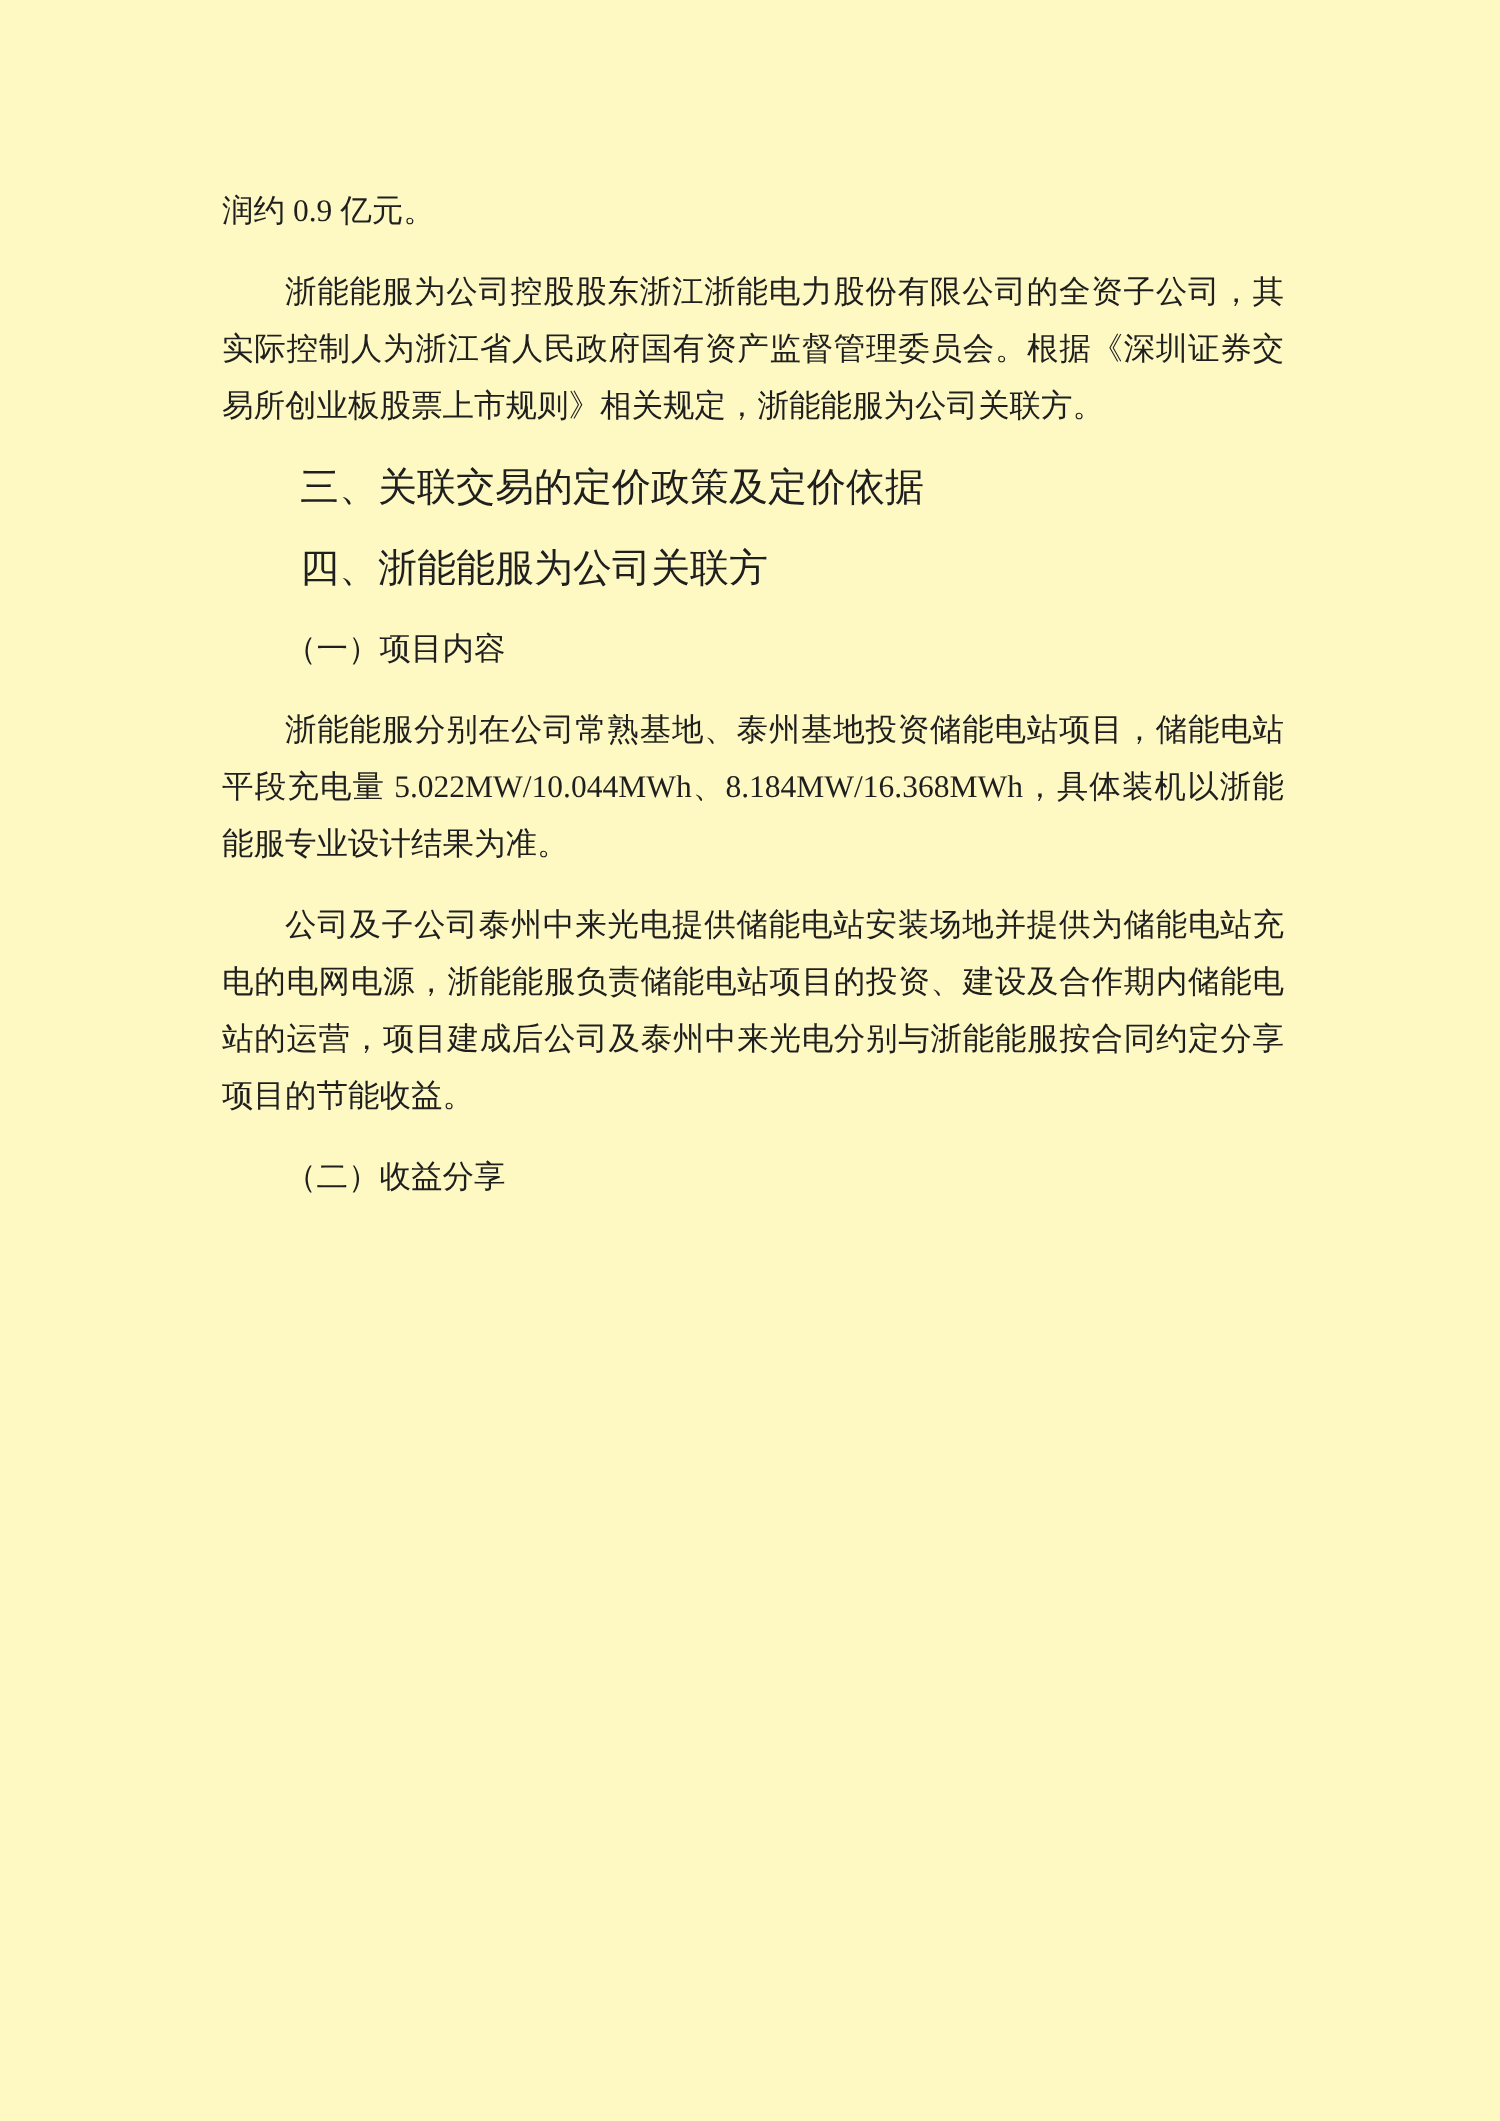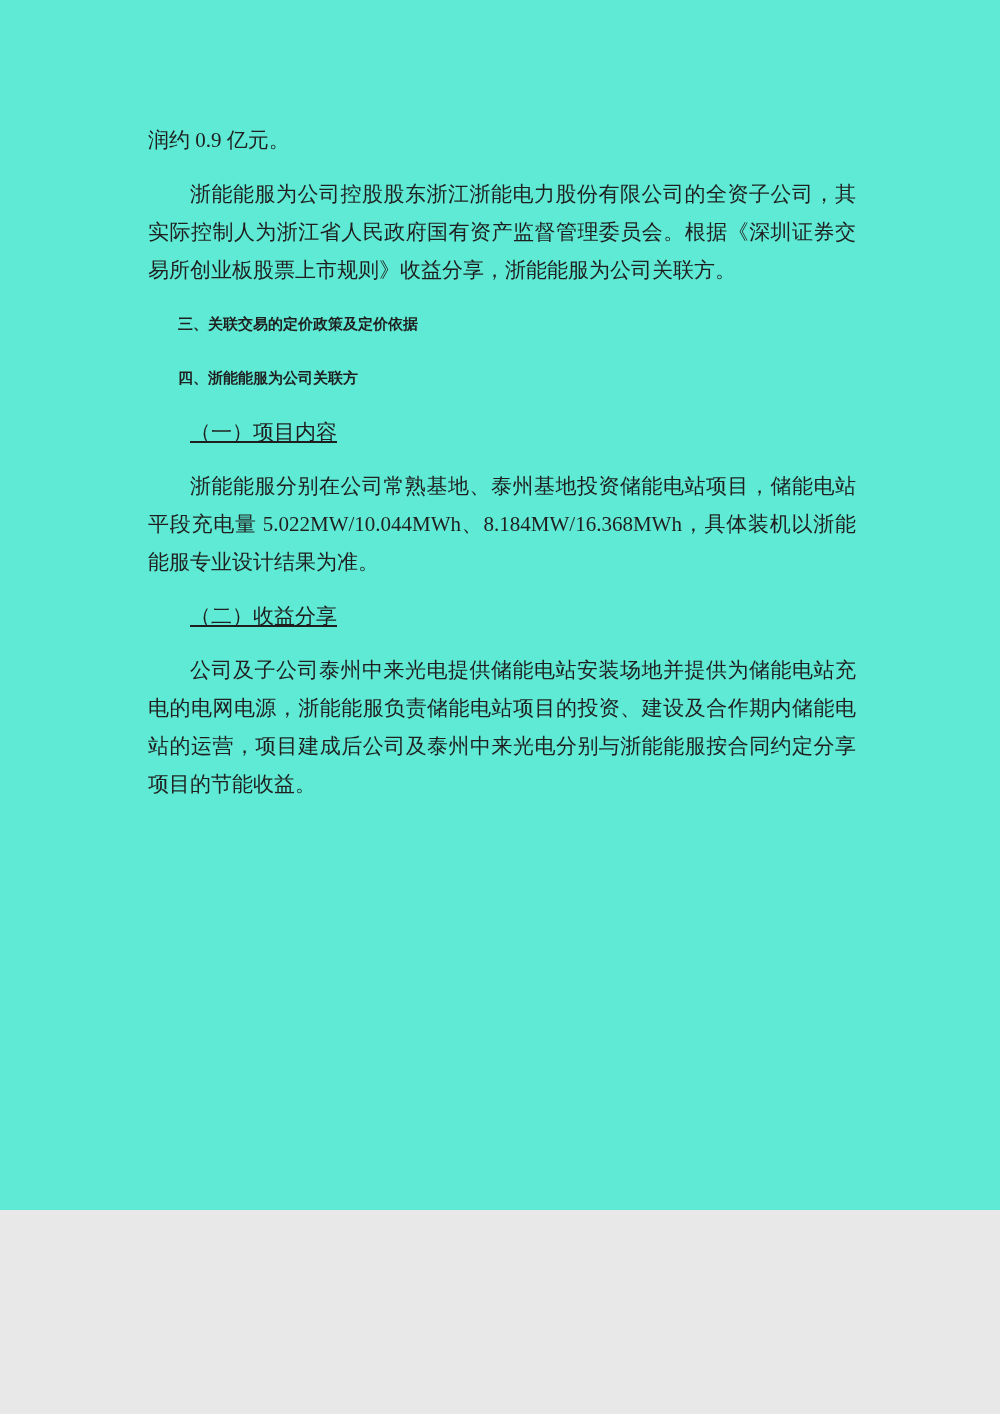--- a/index.html
+++ b/index.html
@@ -3,23 +3,23 @@
 <meta charset="utf-8">
 <style>
   html, body {
     margin: 0;
     padding: 0;
     background: #e8e8e8;
   }
   .page {
     position: relative;
     width: 1000px;
-    height: 1210px;
+    height: 1414px;
     margin: 0 auto;
-    background: #5eead4;
+    background: #fef9c3;
     overflow: hidden;
   }
   .content {
     position: absolute;
     left: 148px;
     top: 121px;
     width: 708px;
     color: #1f1f1f;
     font-family: "Liberation Serif", "DejaVu Serif", serif;
   }
@@ -32,36 +32,35 @@
     word-break: break-all;
   }
   .continuation {
     text-indent: 0;
   }
   .paragraph {
     text-indent: 2em;
   }
   .heading {
     text-indent: 2em;
-    font-weight: bold;
+    font-weight: normal;
     font-family: "Liberation Sans", "DejaVu Sans", sans-serif;
-    font-size: 15px;
+    font-size: 26px;
   }
   .subheading {
     text-indent: 2em;
-    text-decoration: underline;
   }
 </style>
 </head>
 <body>
 
 <div class="page">
   <div class="content">
     <p class="block continuation">润约 0.9 亿元。</p>
-    <p class="block paragraph">浙能能服为公司控股股东浙江浙能电力股份有限公司的全资子公司，其实际控制人为浙江省人民政府国有资产监督管理委员会。根据《深圳证券交易所创业板股票上市规则》收益分享，浙能能服为公司关联方。</p>
+    <p class="block paragraph">浙能能服为公司控股股东浙江浙能电力股份有限公司的全资子公司，其实际控制人为浙江省人民政府国有资产监督管理委员会。根据《深圳证券交易所创业板股票上市规则》相关规定，浙能能服为公司关联方。</p>
     <p class="block heading">三、关联交易的定价政策及定价依据</p>
     <p class="block heading">四、浙能能服为公司关联方</p>
     <p class="block subheading">（一）项目内容</p>
     <p class="block paragraph">浙能能服分别在公司常熟基地、泰州基地投资储能电站项目，储能电站平段充电量 5.022MW/10.044MWh、8.184MW/16.368MWh，具体装机以浙能能服专业设计结果为准。</p>
+    <p class="block paragraph">公司及子公司泰州中来光电提供储能电站安装场地并提供为储能电站充电的电网电源，浙能能服负责储能电站项目的投资、建设及合作期内储能电站的运营，项目建成后公司及泰州中来光电分别与浙能能服按合同约定分享项目的节能收益。</p>
     <p class="block subheading">（二）收益分享</p>
-    <p class="block paragraph">公司及子公司泰州中来光电提供储能电站安装场地并提供为储能电站充电的电网电源，浙能能服负责储能电站项目的投资、建设及合作期内储能电站的运营，项目建成后公司及泰州中来光电分别与浙能能服按合同约定分享项目的节能收益。</p>
   </div>
 </div>
 
 </body></html>

